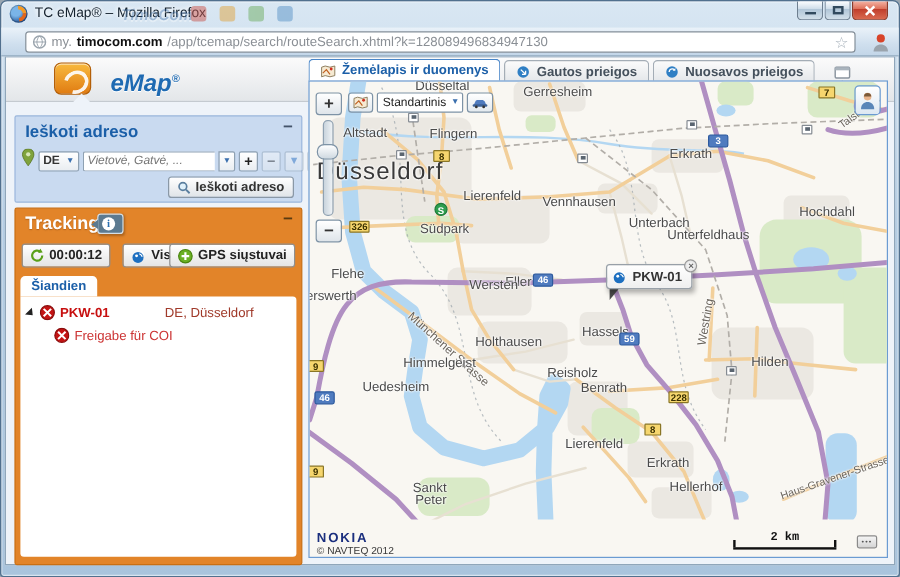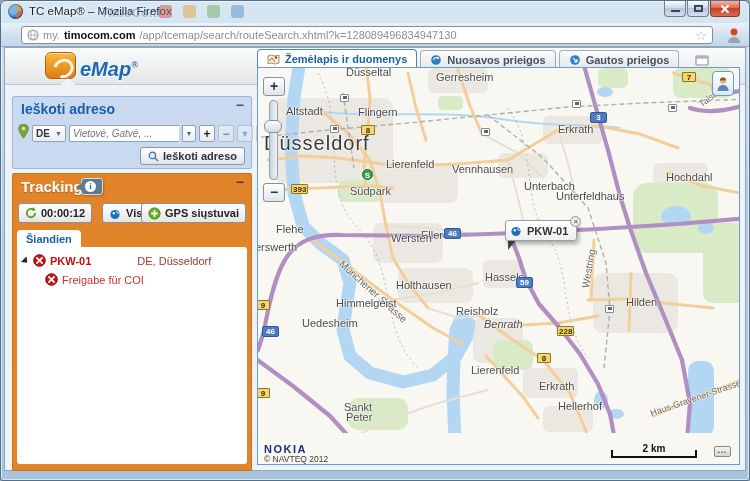--- a/index.html
+++ b/index.html
@@ -34,21 +34,21 @@
   .urlbar{position:absolute;left:20px;top:3px;width:692px;height:18px;background:#fff;border:1px solid #848f99;
     border-radius:3px;display:flex;align-items:center;font-size:11px;color:#8a8f95;padding:0 5px;gap:4px;}
   .url-domain{color:#111;font-weight:bold;}
   .url-path{white-space:nowrap;overflow:hidden;}
   .star{margin-left:auto;color:#aab4bd;font-size:13px;line-height:1;}
   .nav-person{position:absolute;right:5px;top:4px;width:20px;height:17px;}
   
   .page{position:absolute;top:46px;left:3px;right:3px;bottom:9px;background:#eef3f9;border:1px solid #8fa6ba;}
   .app-header{position:absolute;top:0;left:0;right:0;height:37px;
     background:linear-gradient(#fbfbfb,#e3e6e9);border-bottom:1px solid #c4cad0;}
-  .emap-logo{position:absolute;left:40px;top:4px;display:flex;align-items:flex-start;gap:4px;}
+  .emap-logo{position:absolute;left:40px;top:4px;display:flex;align-items:flex-start;gap:16px;}
   .emap-ico{width:31px;height:27px;border-radius:6px;background:linear-gradient(#f8b93e,#e07c12);
     border:1px solid #b35f08;position:relative;box-shadow:inset 0 1px 0 rgba(255,255,255,.6);}
   .emap-ico::after{content:"";position:absolute;left:7px;top:6px;width:15px;height:13px;border-radius:50%;
     border:3px solid #fff;border-left-color:transparent;transform:rotate(-30deg);opacity:.9;}
   .emap-text{font-size:20px;font-weight:bold;font-style:italic;color:#1e6ab2;line-height:27px;text-shadow:0 1px 0 #fff;}
   .emap-reg{font-size:9px;color:#1e6ab2;vertical-align:super;}
   .header-notch{position:absolute;left:56px;top:30px;width:0;height:0;
     border-left:7px solid transparent;border-right:7px solid transparent;border-bottom:7px solid #eef3f9;}
   .hdr-icons{position:absolute;right:34px;top:6px;display:flex;gap:26px;align-items:center;}
   .help-q{font-size:19px;font-weight:bold;color:#2a6fc0;line-height:22px;}
@@ -133,21 +133,21 @@
   .marker-box{position:relative;display:flex;align-items:center;gap:4px;padding:3px 8px 3px 4px;background:linear-gradient(#fff,#efefef);
     border:1px solid #98a0a8;border-radius:3px;font-size:11px;font-weight:bold;color:#333;
     box-shadow:2px 3px 4px rgba(0,0,0,.3);}
   .marker-tail{position:absolute;left:3px;bottom:-9px;width:0;height:0;border-top:11px solid #4a4a4a;
     border-right:9px solid transparent;}
   .marker-close{position:absolute;right:-5px;top:-5px;width:11px;height:11px;border-radius:50%;
     background:radial-gradient(#fff,#d8d8d8);border:1px solid #999;color:#666;font-size:8px;line-height:9px;text-align:center;}
   
   .nokia{position:absolute;left:6px;bottom:9px;font-size:11px;font-weight:bold;color:#1b2f7e;letter-spacing:1.5px;}
   .navteq{position:absolute;left:6px;bottom:0px;font-size:8.5px;color:#3a3a3a;}
-  .scale{position:absolute;right:42px;bottom:6px;width:86px;border-bottom:2px solid #111;height:13px;position:absolute;}
+  .scale{position:absolute;right:42px;bottom:6px;width:86px;border-bottom:2px solid #111;height:13px;position:absolute;font-family:Liberation Mono, monospace;}
   .scale::before,.scale::after{content:"";position:absolute;bottom:0;width:2px;height:6px;background:#111;}
   .scale::before{left:0;} .scale::after{right:0;}
   .scale-txt{position:absolute;right:0;bottom:2px;left:0;text-align:center;font-size:10px;font-weight:bold;color:#111;}
   .attr-btn{position:absolute;right:8px;bottom:7px;width:17px;height:11px;background:linear-gradient(#f5f5f5,#d5d5d5);
     border:1px solid #8a8a8a;border-radius:2px;font-size:6px;color:#555;text-align:center;line-height:10px;letter-spacing:1px;}
 </style>
 </head>
 <body>
 
 <div class="window">
@@ -316,34 +316,34 @@
               <path d="M2 7l3-3 3 4" stroke="#c06020" fill="none"></path>
               <circle cx="9" cy="3.5" r="1.2" fill="#d03020"></circle>
             </svg>
           </span>
           <span>Žemėlapis ir duomenys</span>
         </div>
         <div class="mtab">
           <span style="display: inline-flex;">
             <svg width="12" height="12" viewBox="0 0 12 12">
               <circle cx="6" cy="6" r="4.8" fill="#2f7fc4"></circle>
+              <path d="M4 4l4 4M8 8V5M8 8H5" stroke="#fff" stroke-width="1.1" fill="none"></path>
+            </svg>
+          </span>
+          <span>Gautos prieigos</span>
+        </div>
+        <div class="mtab">
+          <span style="display: inline-flex;">
+            <svg width="12" height="12" viewBox="0 0 12 12">
+              <circle cx="6" cy="6" r="4.8" fill="#2f7fc4"></circle>
               <path d="M3.6 6a2.6 2.6 0 0 1 4.4-1.8" stroke="#fff" fill="none" stroke-width="1.1"></path>
               <path d="M8.8 2.6v2.3H6.5z" fill="#fff"></path>
             </svg>
           </span>
           <span>Nuosavos prieigos</span>
-        </div>
-        <div class="mtab">
-          <span style="display: inline-flex;">
-            <svg width="12" height="12" viewBox="0 0 12 12">
-              <circle cx="6" cy="6" r="4.8" fill="#2f7fc4"></circle>
-              <path d="M4 4l4 4M8 8V5M8 8H5" stroke="#fff" stroke-width="1.1" fill="none"></path>
-            </svg>
-          </span>
-          <span>Gautos prieigos</span>
         </div>
       </div>
 
     <div class="map-box">
       <svg class="base" width="488" height="365" viewBox="0 0 488 365" preserveAspectRatio="none">
 
         <g fill="#ebe8e2">
           <rect x="15" y="30" width="120" height="85" rx="10"></rect>
             <rect x="120" y="95" width="80" height="40" rx="8"></rect>
           <rect x="115" y="155" width="70" height="40" rx="8"></rect>
@@ -450,53 +450,74 @@
           <div class="mlabel" style="left: 18px; top: 155px;">Flehe</div>
           <div class="mlabel" style="left: -3px; top: 173px;">erswerth</div>
           <div class="mlabel road" style="left: 72px; top: 218px; font-size: 10px; transform: rotate(42deg);">Münchener Strasse</div>
           <div class="mlabel" style="left: 198px; top: 193px; margin-top: 44px;">Reisholz</div>
           <div class="mlabel" style="left: 227px; top: 203px;">Hassels</div>
           <div class="mlabel" style="left: 138px; top: 211px;">Holthausen</div>
           <div class="mlabel" style="left: 78px; top: 229px;">Himmelgeist</div>
           <div class="mlabel" style="left: 44px; top: 249px;">Uedesheim</div>
           <div class="mlabel" style="left: 368px; top: 228px;">Hilden</div>
           <div class="mlabel road" style="left: 311px; top: 195px; font-size: 10px; transform: rotate(-80deg);">Westring</div>
-          <div class="mlabel" style="left: 226px; top: 250px; font-style: italic;">Benrath</div>
+          <div class="mlabel" style="left: 226px; top: 250px;">Benrath</div>
           <div class="mlabel" style="left: 213px; top: 296px;">Lierenfeld</div>
           <div class="mlabel" style="left: 281px; top: 312px;">Erkrath</div>
           <div class="mlabel" style="left: 86px; top: 333px;">Sankt</div>
           <div class="mlabel" style="left: 88px; top: 343px;">Peter</div>
           <div class="mlabel" style="left: 300px; top: 332px;">Hellerhof</div>
           <div class="mlabel road" style="left: 390px; top: 325px; font-size: 9px; transform: rotate(-19deg);">Haus-Gravener-Strasse</div>
           <div class="mlabel road" style="left: 438px; top: 20px; font-size: 9px; transform: rotate(-36deg);">Talstrasse</div>
           <div class="badge-m" style="left: 332px; top: 44px;">3</div>
           <div class="badge-m" style="left: 186px; top: 160px;">46</div>
           <div class="badge-m" style="left: 4px; top: 258px;">46</div>
           <div class="badge-m" style="left: 258px; top: 209px;">59</div>
           <div class="badge-r" style="left: 103px; top: 57px;">8</div>
           <div class="badge-r" style="left: 279px; top: 285px;">8</div>
-          <div class="badge-r" style="left: 33px; top: 116px;">393</div>
+          <div class="badge-r" style="left: 33px; top: 116px;">326</div>
           <div class="badge-r" style="left: -2px; top: 232px;">9</div>
           <div class="badge-r" style="left: -2px; top: 320px;">9</div>
           <div class="badge-r" style="left: 424px; top: 4px;">7</div>
           <div class="badge-r" style="left: 299px; top: 258px;">228</div>
           <div class="station" style="left: 314px; top: 32px;"></div>
           <div class="station" style="left: 410px; top: 36px;"></div>
           <div class="station" style="left: 223px; top: 60px;"></div>
           <div class="station" style="left: 82px; top: 26px;"></div>
           <div class="station" style="left: 72px; top: 57px;"></div>
           <div class="station" style="left: 347px; top: 237px;"></div>
           <div class="sbahn" style="left: 104px; top: 101px;">S</div>
         </div>
 
       <div class="zoom-btn" style="left:5px;top:9px;">+</div>
       <div class="zslider"></div>
       <div class="zknob"></div>
       <div class="zoom-btn" style="left:5px;top:115px;">−</div>
 
+      <div class="style-row">
+        <span class="map-mini-btn">
+          <svg width="13" height="11" viewBox="0 0 13 11">
+              <path d="M1 2l3-1 4 1 4-1v8l-4 1-4-1-3 1z" fill="#f6ead2" stroke="#8a7a5a" stroke-width=".8"></path>
+              <path d="M2 7l3-3 3 4" stroke="#c06020" fill="none"></path>
+              <circle cx="9" cy="3.5" r="1.2" fill="#d03020"></circle>
+            </svg>
+        </span>
+        <span class="style-sel">
+          <span>Standartinis</span>
+          <span class="mini-arrow">▼</span>
+        </span>
+        <span class="map-mini-btn" style="width:22px;">
+          <svg width="16" height="10" viewBox="0 0 16 10">
+              <path d="M2 7l1.5-3.5C4 2.4 5 2 6.5 2h3C11 2 12 2.5 12.7 3.7L14 7z" fill="#4f7bbf"></path>
+              <rect x="1" y="6" width="14" height="2.4" rx="1.2" fill="#3d6298"></rect>
+              <circle cx="4.5" cy="8.6" r="1.3" fill="#333"></circle>
+              <circle cx="11.5" cy="8.6" r="1.3" fill="#333"></circle>
+            </svg>
+        </span>
+      </div>
 
       <div class="person-btn">
         <svg width="14" height="16" viewBox="0 0 14 16">
             <circle cx="7" cy="4.5" r="3.2" fill="#e8b48c"></circle>
             <path d="M1.5 15c0-4 2.6-6 5.5-6s5.5 2 5.5 6z" fill="#5a86b8"></path>
             <path d="M4 4.5a3 3 0 0 1 6 0" fill="#7a5a3a"></path>
           </svg>
       </div>
 
       <div class="marker">

